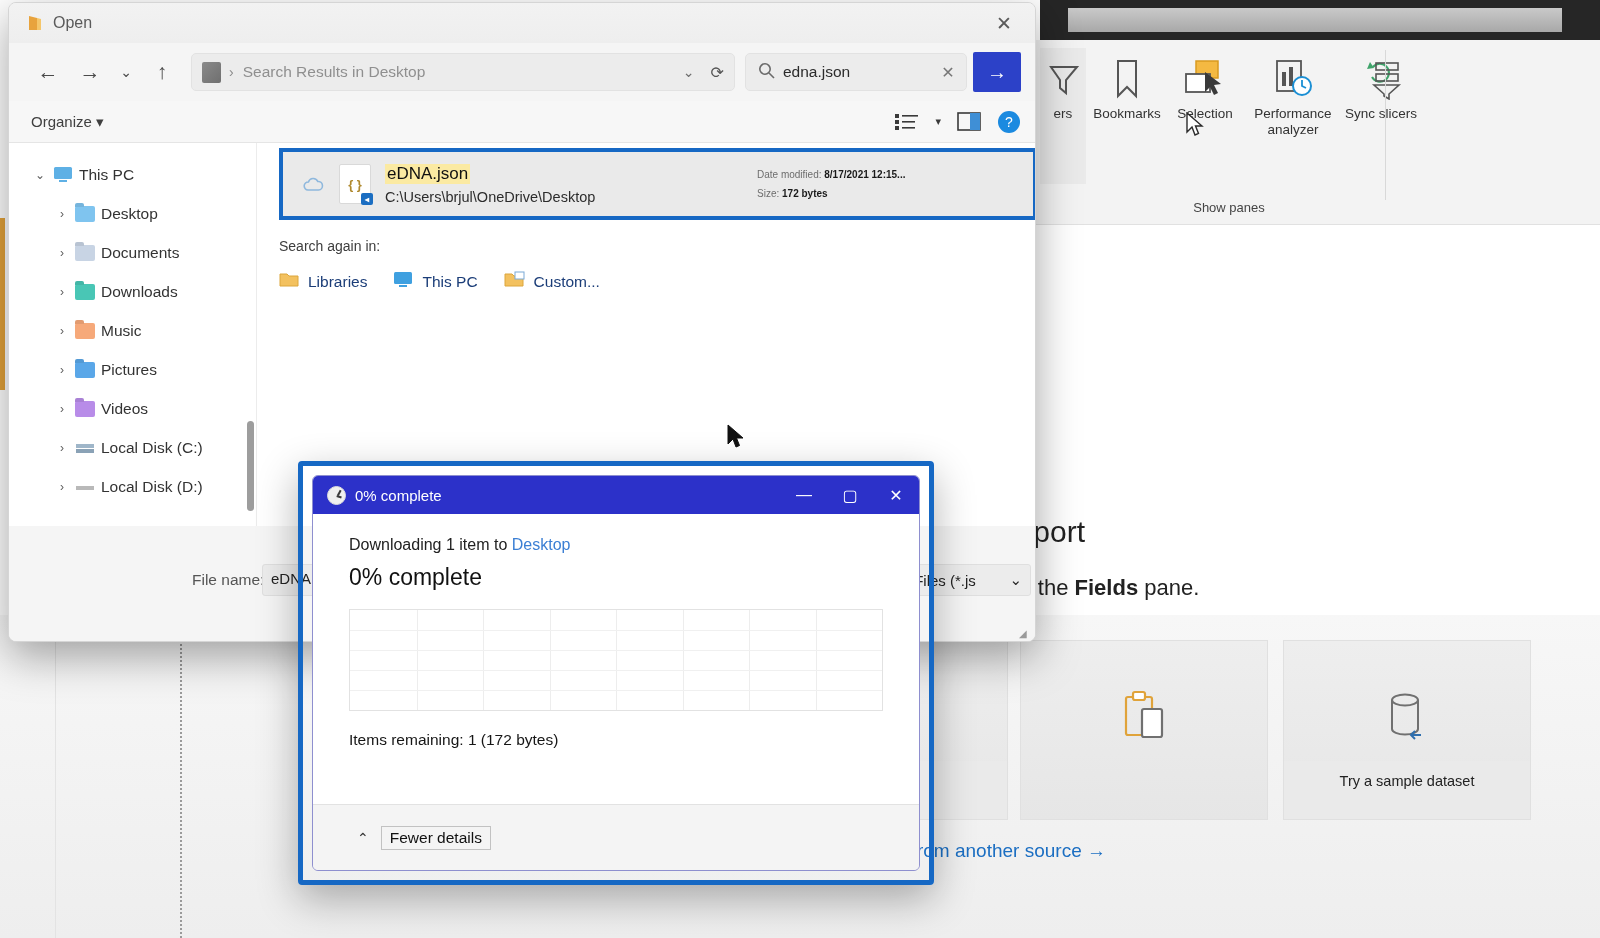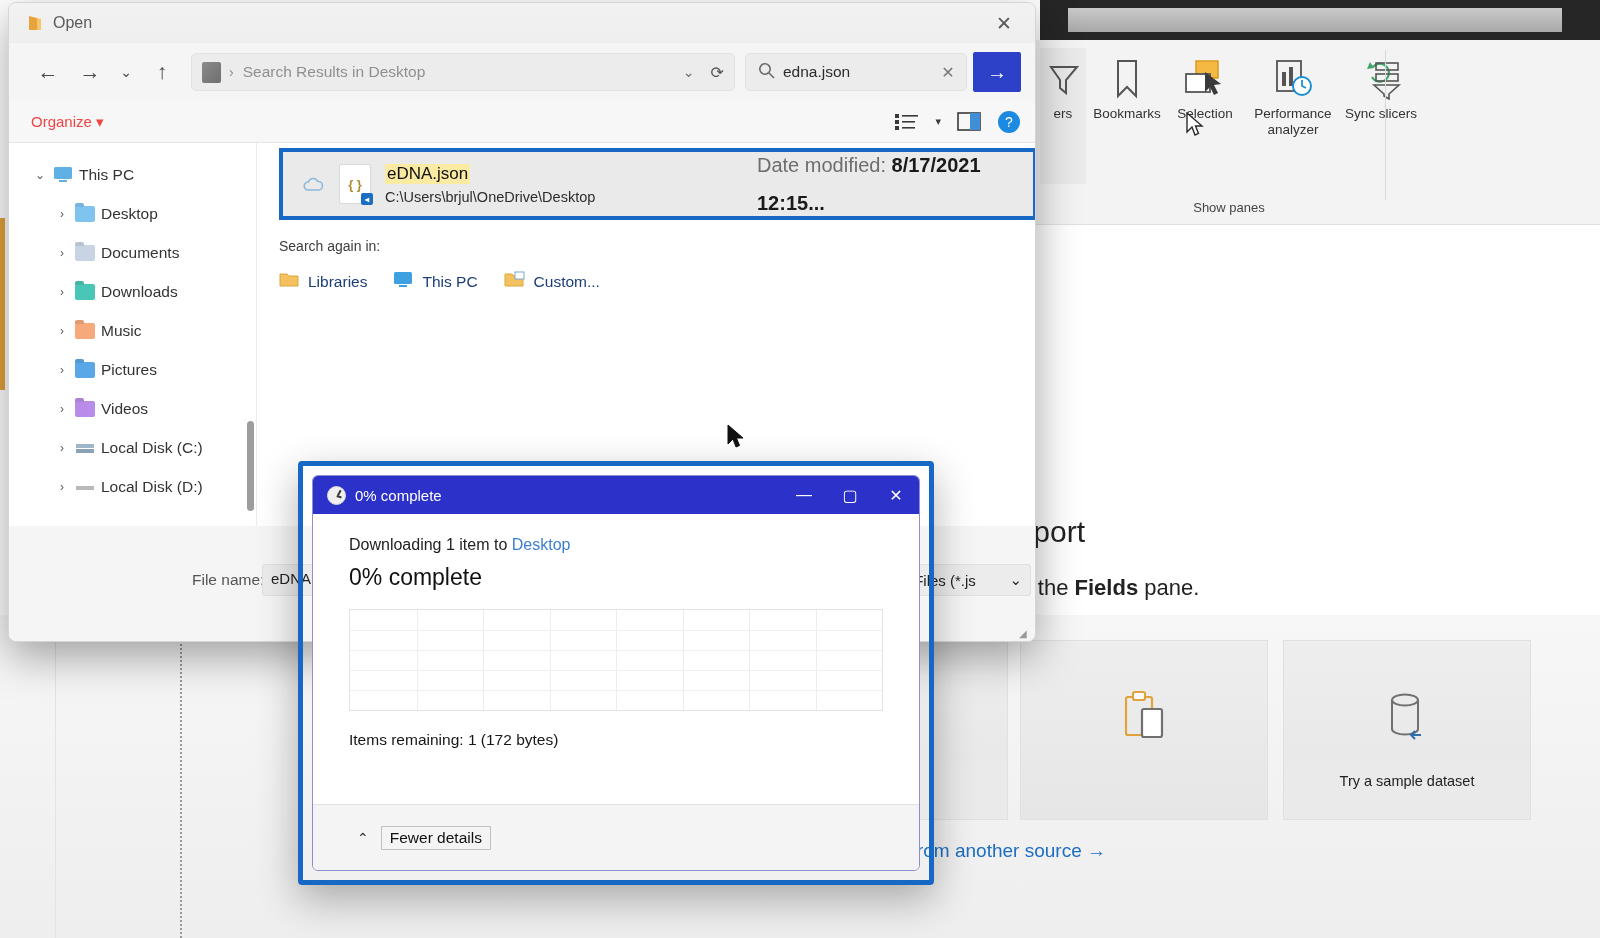--- a/index.html
+++ b/index.html
@@ -131,21 +131,21 @@
   #od-gobtn {
     width:48px; height:40px; background:#2c41c8; color:#fff;
     display:flex; align-items:center; justify-content:center; font-size:20px;
     margin-left:6px; border-radius:2px;
   }
 
   #od-toolbar {
     height:42px; display:flex; align-items:center; padding:0 14px 0 22px;
     border-bottom:1px solid #e5e5e5; background:#f7f7f7;
   }
-  #tb-organize { font-size:15px; color:#ef4444; }
+  #tb-organize { font-size:15px; color:#404040; }
   #tb-right { margin-left:auto; display:flex; align-items:center; gap:16px; }
   .tb-ico { display:flex; align-items:center; justify-content:center; color:#3a3a3a; }
 
   #od-body { display:flex; height:383px; background:#fff; position:relative; }
   #od-tree {
     width:248px; padding:12px 0 0 0; background:#fff; position:relative;
     border-right:1px solid #ececec;
   }
   .tree-row {
     display:flex; align-items:center; height:39px; padding-left:16px; font-size:15.5px; color:#333;
@@ -176,21 +176,21 @@
     font-size:13px; color:#b08a30; font-weight:bold;
   }
   #fr-fileico .badge {
     position:absolute; right:-3px; bottom:-2px; width:12px; height:12px;
     background:#1b6ec2; border-radius:2px; color:#fff; font-size:8px;
     display:flex; align-items:center; justify-content:center;
   }
   #fr-names { flex:1; }
   #fr-title { font-size:17px; color:#111; background:#fbeaa2; display:inline-block; padding:0 2px; }
   #fr-path { font-size:14.5px; color:#2c2c2c; margin-top:5px; }
-  #fr-meta { width:262px; font-size:20px; color:#6d6d6d; line-height:1.9; }
+  #fr-meta { width:262px; font-size:10px; color:#6d6d6d; line-height:1.9; }
   #fr-meta b { color:#1a1a1a; font-weight:700; }
 
   #search-again {
     position:absolute; left:22px; top:95px;
   }
   #sa-label { font-size:14px; color:#3d3d3d; margin-bottom:10px; }
   #sa-items { display:flex; align-items:center; gap:26px;margin-top:17px; }
   .sa-item { display:flex; align-items:center; gap:9px; font-size:15.5px; color:#1b3d78; }
 
   #od-footer { height:116px; background:#f5f5f5; position:relative; }
@@ -571,20 +571,21 @@
         <span id="fr-fileico">
           <span>{ }</span>
           <span class="badge">◂</span>
         </span>
         <span id="fr-names">
           <div><span id="fr-title">eDNA.json</span></div>
           <div id="fr-path">C:\Users\brjul\OneDrive\Desktop</div>
         </span>
         <span id="fr-meta">
           <div><span>Date modified:</span> <b>8/17/2021 12:15...</b></div>
+          <div><span>Size:</span> <b>172 bytes</b></div>
         </span>
       </div>
 
       <div id="search-again">
         <div id="sa-label">Search again in:</div>
         <div id="sa-items">
           <span class="sa-item">
             <span>
               <svg width="20" height="17" viewBox="0 0 20 17">
                   <path d="M1 3 H8 L10 5 H19 V15 H1 Z" fill="#f3c15f" stroke="#dca63c" stroke-width="1"></path>

